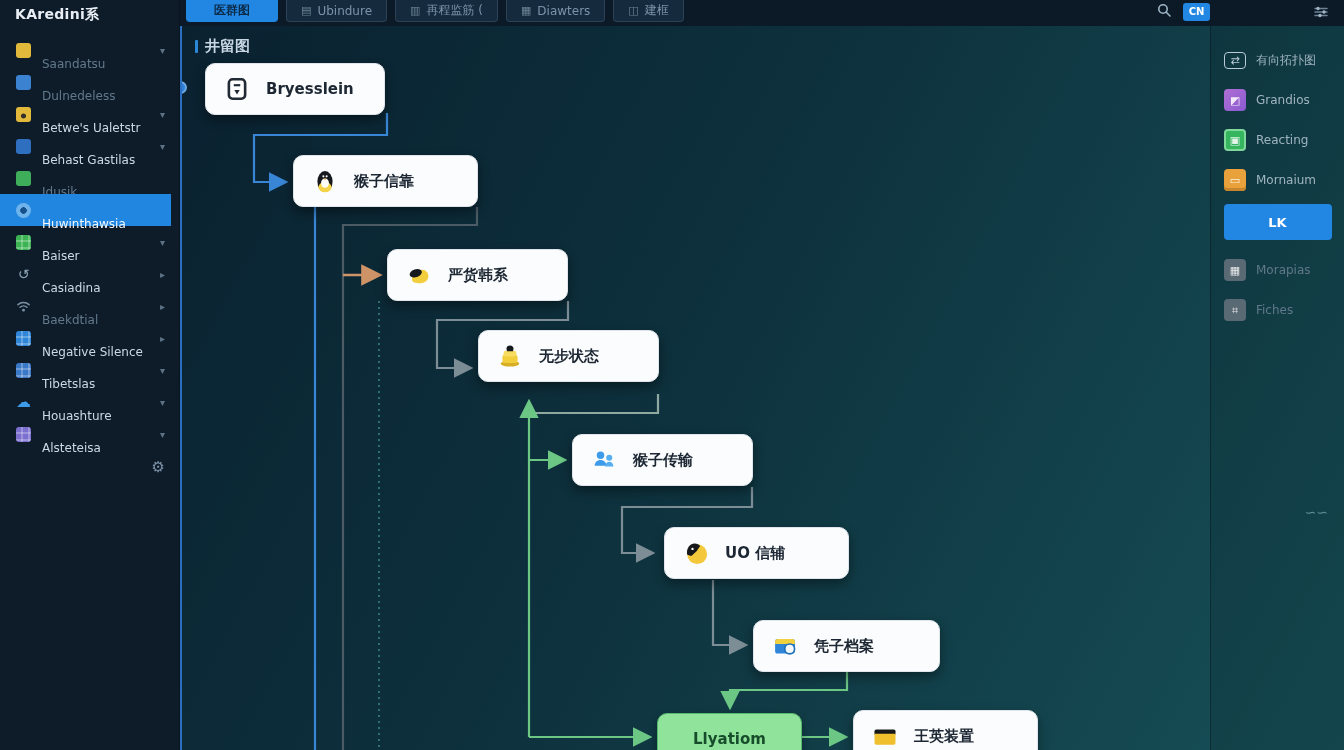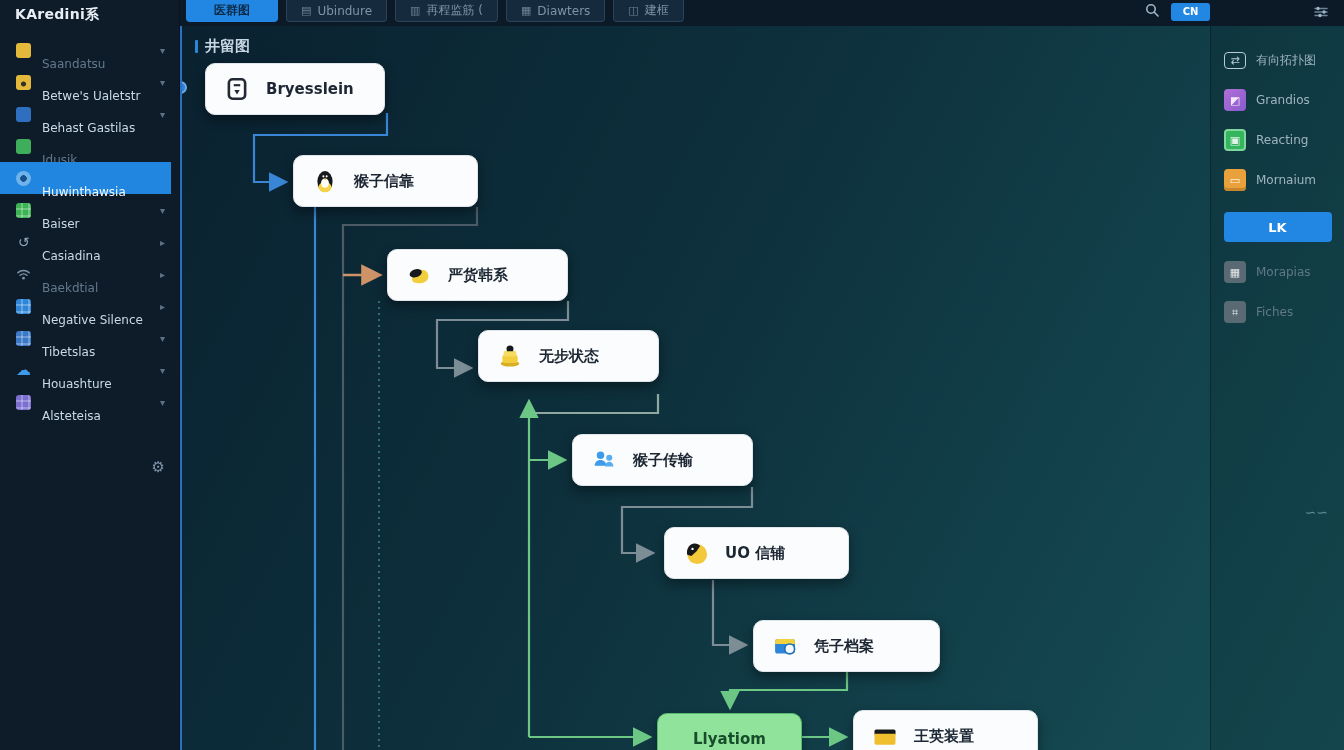--- a/index.html
+++ b/index.html
@@ -39,21 +39,21 @@
 
   
   .main { flex:1; display:flex; flex-direction:column; }
   .topbar { height:26px; background:#0c1a28; display:flex; align-items:flex-start; padding-left:6px; }
   .tab { height:22px; display:flex; align-items:center; gap:6px; padding:0 14px; margin-right:8px;
     background:#152a3d; border:1px solid #2c4257; border-top:none; border-radius:0 0 4px 4px;
     color:#7d93a8; font-size:12px; cursor:pointer; white-space:nowrap; }
   .tab .t-ic { font-size:11px; color:#6c8496; }
   .tab.active { background:#2287e2; border-color:#2287e2; color:#0b2a47; font-weight:bold; width:92px; justify-content:center; }
   .tb-right { margin-left:auto; display:flex; align-items:center; gap:12px; padding-top:2px; }
-  .lang-btn { width:39px; height:18px; background:#2287e2; border-radius:3px; color:#fff;
+  .lang-btn { width:27px; height:18px; background:#2287e2; border-radius:3px; color:#fff;
     font-size:10px; font-weight:bold; display:flex; align-items:center; justify-content:center; cursor:pointer; }
   .tb-far { width:122px; display:flex; justify-content:flex-end; padding-right:16px; }
 
   
   .content { position:relative; display:flex; height:724px;
     background:linear-gradient(118deg, #0a2130 0%, #0d303c 42%, #175058 100%); }
   .canvas { position:relative; width:1030px; height:724px; overflow:hidden; border-left:2px solid #2b6fc2; }
   .canvas-label { position:absolute; top:11px; left:13px; display:flex; align-items:center; gap:7px;
     color:#c7d6e2; font-size:15px; font-weight:bold; }
   .canvas-label .bar { width:3px; height:13px; background:#2b87d8; border-radius:1px; }
@@ -83,37 +83,42 @@
   .rp-item { height:40px; display:flex; align-items:center; gap:10px; padding-left:13px;
     color:#9fb4c2; font-size:12px; cursor:pointer; }
   .rp-item.dim { color:#60788a; }
   .rp-ic { width:22px; height:22px; border-radius:4px; flex-shrink:0; display:flex;
     align-items:center; justify-content:center; font-size:11px; color:rgba(255,255,255,.85); }
   .rp-ic.outline { border:1.6px solid #b9cbd6; color:#b9cbd6; border-radius:4px; height:17px; }
   .rp-ic.purple { background:linear-gradient(135deg,#b06fd4,#8a5bd0); }
   .rp-ic.green  { background:#35b55e; border:2px solid #7fd89a; }
   .rp-ic.orange { background:#e9a23b; box-shadow:inset 0 -3px 0 #c7862b; }
   .rp-ic.gray   { background:#5a6a74; }
-  .rp-btn { display:block; width:108px; height:30px; margin:12px auto 10px auto; background:#2287e2;
+  .rp-btn { display:block; width:108px; height:36px; margin:4px auto 10px auto; background:#2287e2;
     border:none; border-radius:4px; color:#fff; font-size:13px; font-weight:bold; cursor:pointer;
     font-family:inherit; }
   .collapse-handle { position:absolute; right:16px; top:478px; color:#5e8a92; font-size:14px; cursor:pointer; }
 </style>
 </head>
 <body>
 
 <div class="app">
 
   <aside class="sidebar">
     <div class="sb-header">KAredini系</div>
 
     <div class="sb-item dim">
       <span class="sb-icon ic-folder-y"></span>
       <span class="sb-label">Saandatsu</span>
       <span class="chev">▾</span>
+    </div>
+    <div class="sb-item dim">
+      <span class="sb-icon ic-doc-b"></span>
+      <span class="sb-label">Dulnedeless</span>
+      <span class="chev"></span>
     </div>
     <div class="sb-item">
       <span class="sb-icon ic-lock-y"></span>
       <span class="sb-label">Betwe's Ualetstr</span>
       <span class="chev">▾</span>
     </div>
     <div class="sb-item">
       <span class="sb-icon ic-doc-b2"></span>
       <span class="sb-label">Behast Gastilas</span>
       <span class="chev">▾</span>

